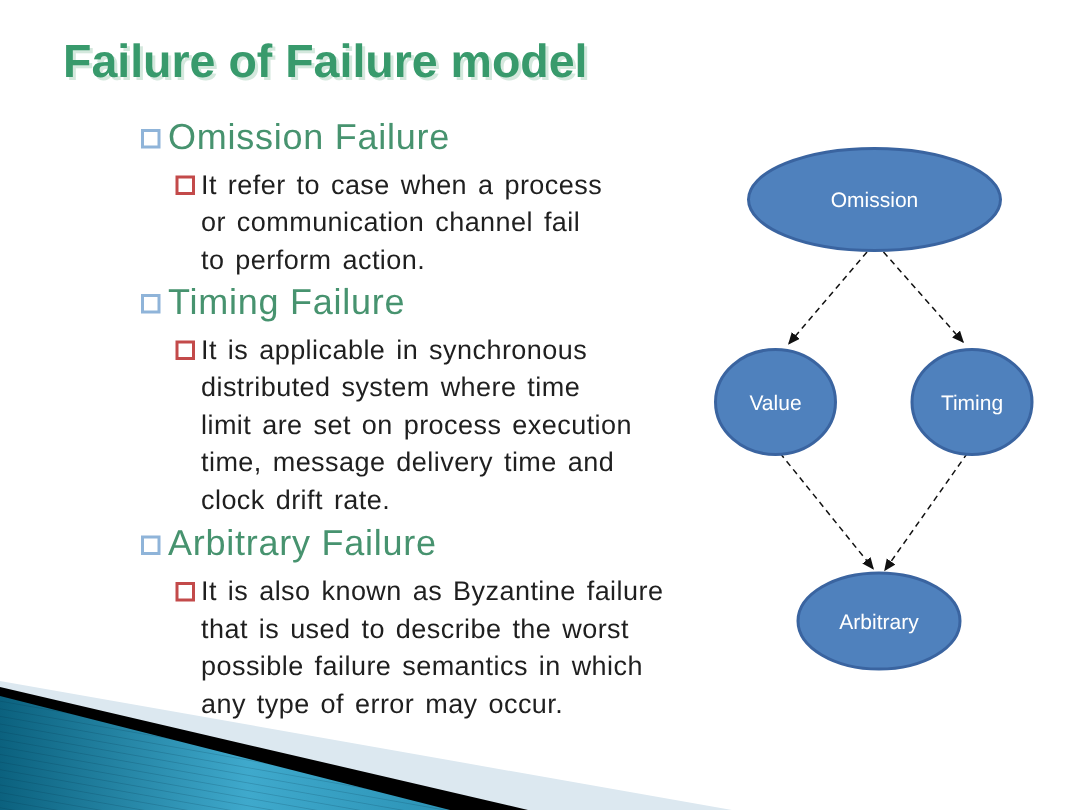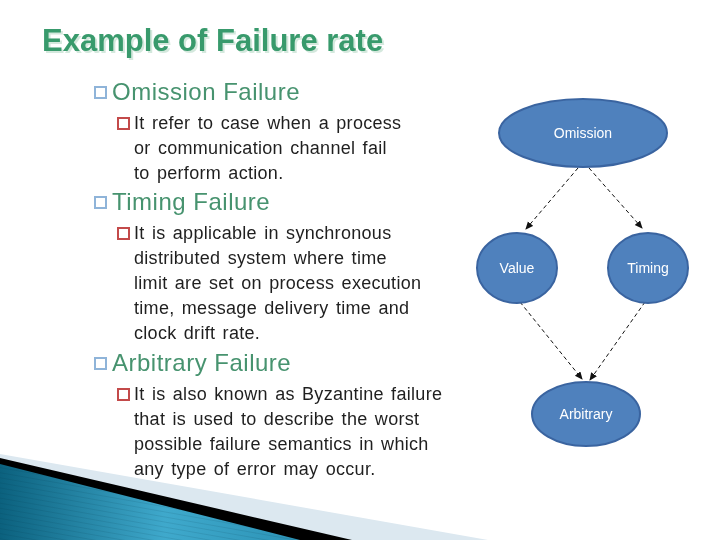--- a/index.html
+++ b/index.html
@@ -40,21 +40,21 @@
   .node-label {
     font-family:"Liberation Sans", sans-serif; font-size:14px;
     fill:#ffffff; text-anchor:middle;
   }
 </style>
 </head>
 <body>
 
 <div class="slide">
 
-  <h1 class="title">Example of Failure rate</h1>
+  <h1 class="title">Failure of Failure model</h1>
 
   <section class="sec sec-1">
     <div class="h-row">
       <span class="sq sq-blue"></span>
       <span class="h-text">Omission Failure</span>
     </div>
     <div class="b-row">
       <span class="sq sq-red"></span>
       <span class="b-text">It refer to case when a process
 or communication channel fail

